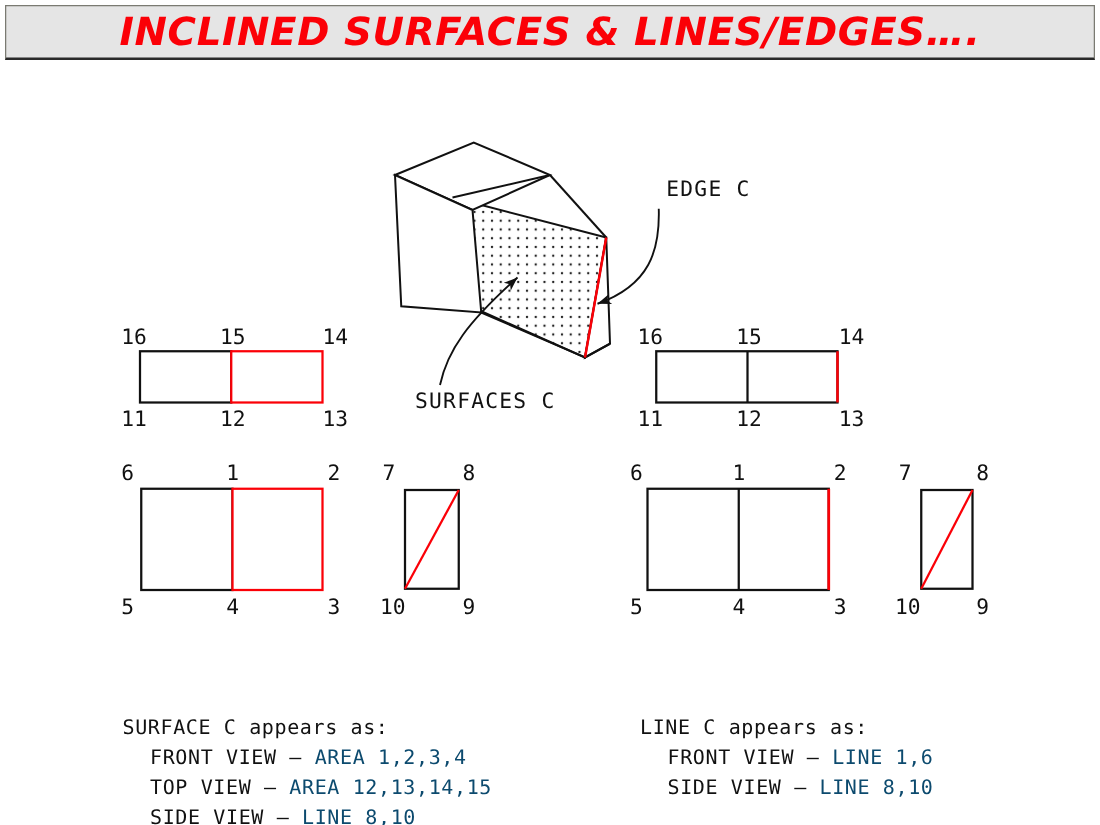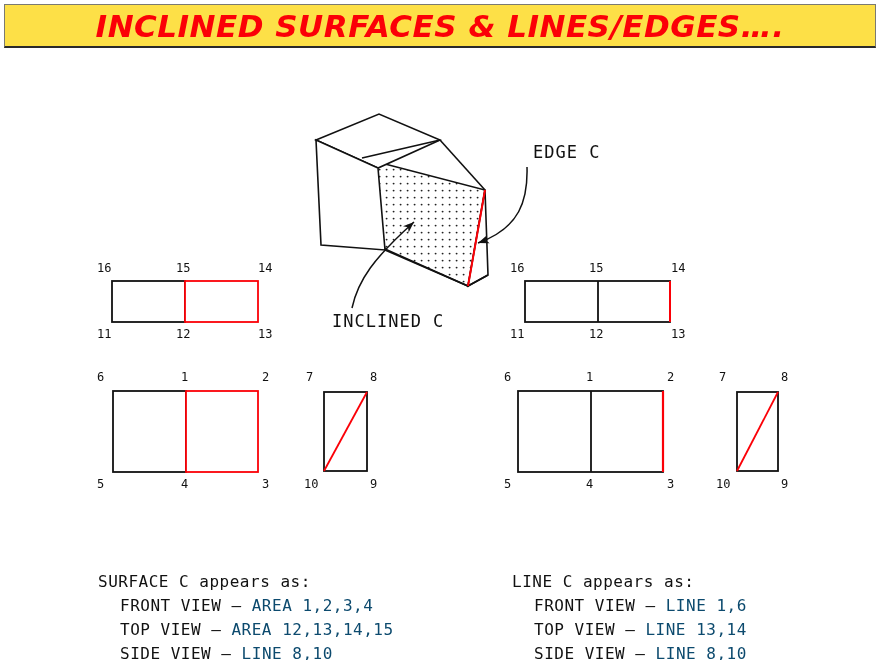--- a/index.html
+++ b/index.html
@@ -15,21 +15,21 @@
     font-family: "DejaVu Sans Mono", monospace;
   }
 
   
   #title-bar {
     position: absolute;
     left: 4px;
     top: 4px;
     width: 872px;
     height: 44px;
-    background: #fde047;
+    background: #e5e5e5;
     border: 1px solid #7a7a72;
     border-bottom: 2px solid #2a2a2a;
     box-sizing: border-box;
     display: flex;
     align-items: center;
     justify-content: center;
   }
   #title-text {
     color: #fb0007;
     font-family: "DejaVu Sans", sans-serif;
@@ -46,21 +46,21 @@
     left: 0;
     top: 0;
     width: 880px;
     height: 660px;
   }
 
   
   .vlabel {
     position: absolute;
     font-family: "DejaVu Sans Mono", monospace;
-    font-size: 12px;
+    font-size: 17px;
     color: #111111;
     white-space: nowrap;
     line-height: 1;
   }
   .callout {
     position: absolute;
     font-family: "DejaVu Sans Mono", monospace;
     font-size: 17px;
     letter-spacing: 1px;
     color: #111111;
@@ -156,21 +156,21 @@
     <line x1="663" y1="391" x2="663" y2="472" stroke="#fb0007" stroke-width="2.2"></line>
   </g>
 
   <g>
     <rect x="737" y="392" width="41" height="79" fill="#ffffff" stroke="#111111" stroke-width="1.8"></rect>
     <line x1="737" y1="471" x2="778" y2="392" stroke="#fb0007" stroke-width="1.8"></line>
   </g>
 </svg>
 
 <div class="callout" style="left:533px; top:144px;">EDGE C</div>
-<div class="callout" style="left:332px; top:313px;">INCLINED C</div>
+<div class="callout" style="left:332px; top:313px;">SURFACES C</div>
 
 <div class="vlabel" style="left:97px;  top:262px;">16</div>
 <div class="vlabel" style="left:176px; top:262px;">15</div>
 <div class="vlabel" style="left:258px; top:262px;">14</div>
 <div class="vlabel" style="left:97px;  top:328px;">11</div>
 <div class="vlabel" style="left:176px; top:328px;">12</div>
 <div class="vlabel" style="left:258px; top:328px;">13</div>
 
 <div class="vlabel" style="left:510px; top:262px;">16</div>
 <div class="vlabel" style="left:589px; top:262px;">15</div>
@@ -215,18 +215,15 @@
     <span>SIDE VIEW</span><span> – </span><span class="hl">LINE 8,10</span>
   </div>
 </div>
 
 <div class="caption-block" style="left:512px; top:538px;">
   <div class="caption-head">LINE C appears as:</div>
   <div class="caption-row">
     <span>FRONT VIEW</span><span> – </span><span class="hl">LINE 1,6</span>
   </div>
   <div class="caption-row">
-    <span>TOP VIEW</span><span> – </span><span class="hl">LINE 13,14</span>
-  </div>
-  <div class="caption-row">
     <span>SIDE VIEW</span><span> – </span><span class="hl">LINE 8,10</span>
   </div>
 </div>
 
 </body></html>

